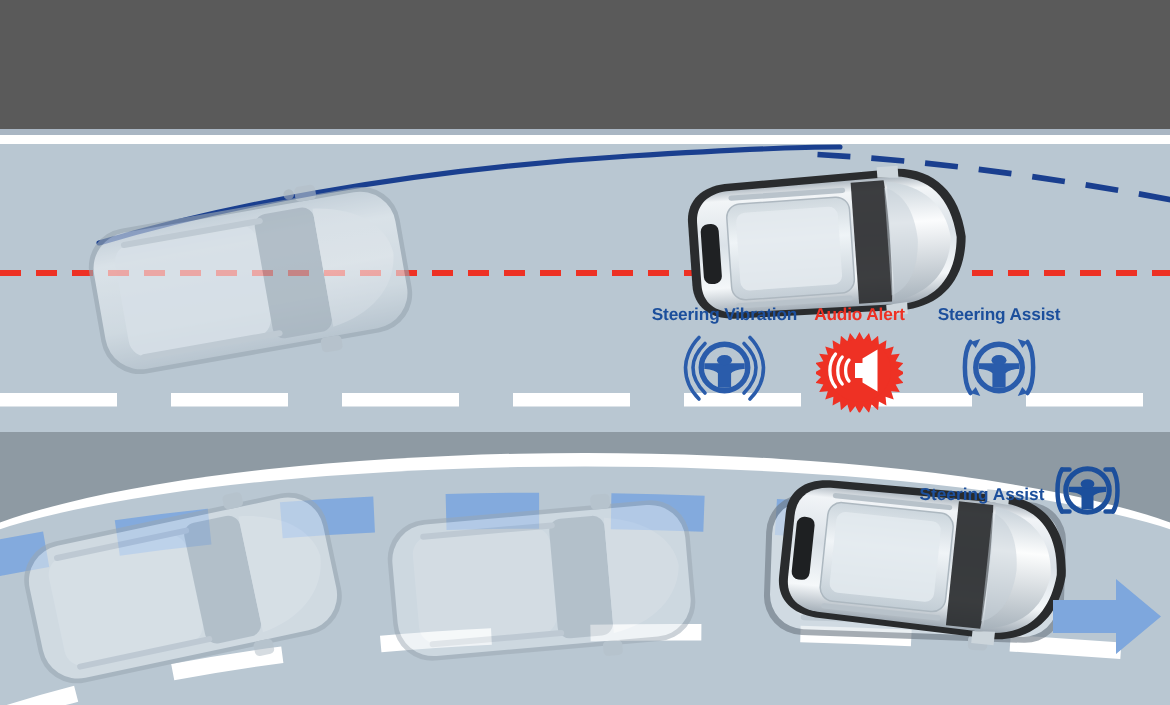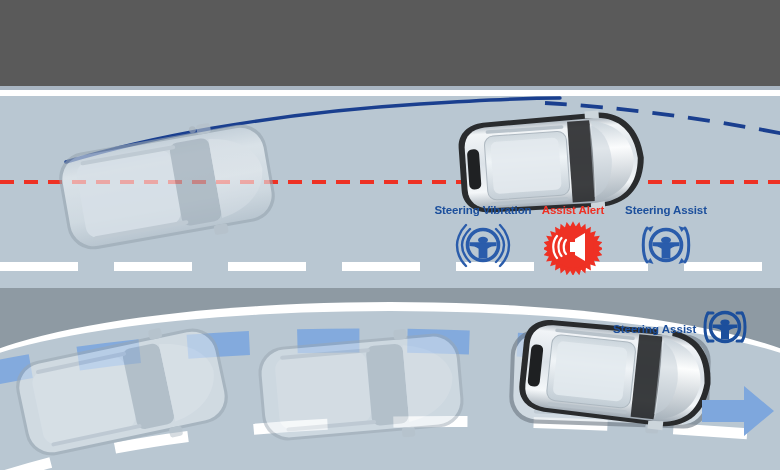--- a/index.html
+++ b/index.html
@@ -294,21 +294,21 @@
             <path d="M42,10 C48,16 50,22 50,26 C50,31 48,37 42,43"></path>
           </g>
           <circle cx="29" cy="26" r="15.5" fill="none" stroke="#2a5cab" stroke-width="3.6"></circle>
           <path d="M15.5,23.2 L42.5,23.2 L42.5,27 C39.8,27 35.6,27.7 33.4,29.8 L33.4,39.5 L24.6,39.5 L24.6,29.8 C22.4,27.7 18.2,27 15.5,27 Z" fill="#2a5cab"></path>
           <ellipse cx="29" cy="21.1" rx="5" ry="3.4" fill="#2a5cab"></ellipse>
         </svg>
       </div>
     </div>
 
     <div class="callout" style="left:528px;top:204px;width:90px;">
-      <div class="label lbl-red">Assist Alert</div>
+      <div class="label lbl-red">Audio Alert</div>
       <div class="icon">
         <svg width="58" height="56" viewBox="0 0 58 56">
           <g>
             <path id="burst" fill="#ee3124" d="
               M29,1 L31.9,6.3 L35.6,1.6 L37.4,7.4 L41.9,3.5 L42.5,9.6 L47.7,6.7 L47.1,12.8
               L52.8,11 L51,16.7 L57,16.1 L54.1,21.3 L59.6,22.5 L55.7,26.6 L60.6,29.4 L55.9,32.2
               L59.6,36.3 L54.1,37.5 L57,42.7 L51,42.1 L52.8,47.8 L47.1,46 L47.7,52.1 L42.5,49.2
               L41.9,55.3 L37.4,51.4 L35.6,57.2 L31.9,52.5 L29,57.8 L26.1,52.5 L22.4,57.2 L20.6,51.4
               L16.1,55.3 L15.5,49.2 L10.3,52.1 L10.9,46 L5.2,47.8 L7,42.1 L1,42.7 L3.9,37.5
               L-1.6,36.3 L2.3,32.2 L-2.6,29.4 L2.1,26.6 L-1.6,22.5 L3.9,21.3 L1,16.1 L7,16.7

